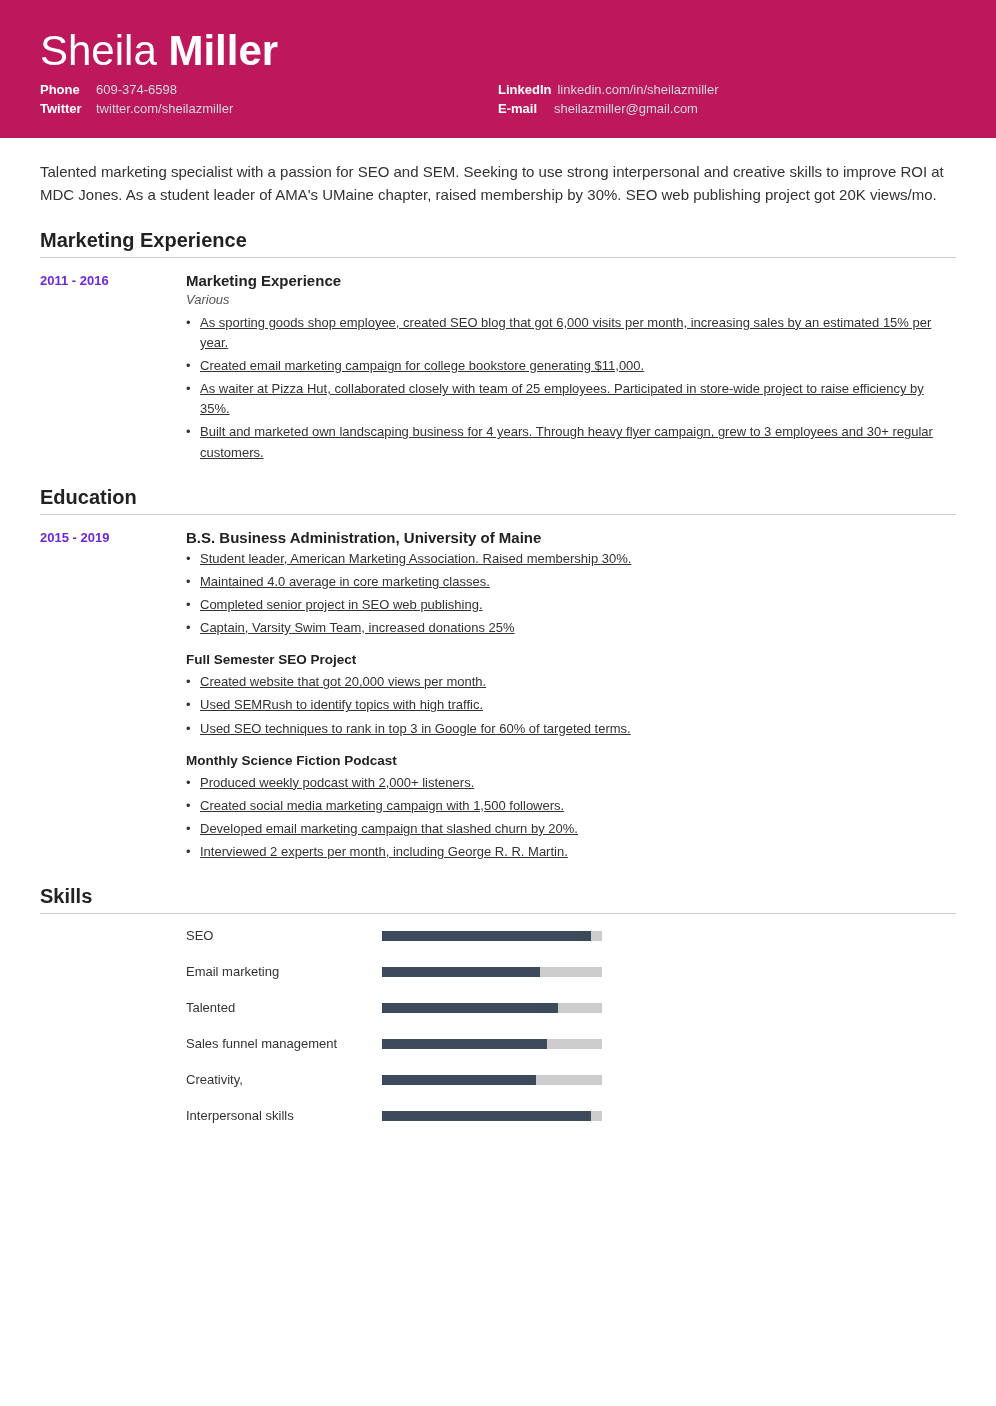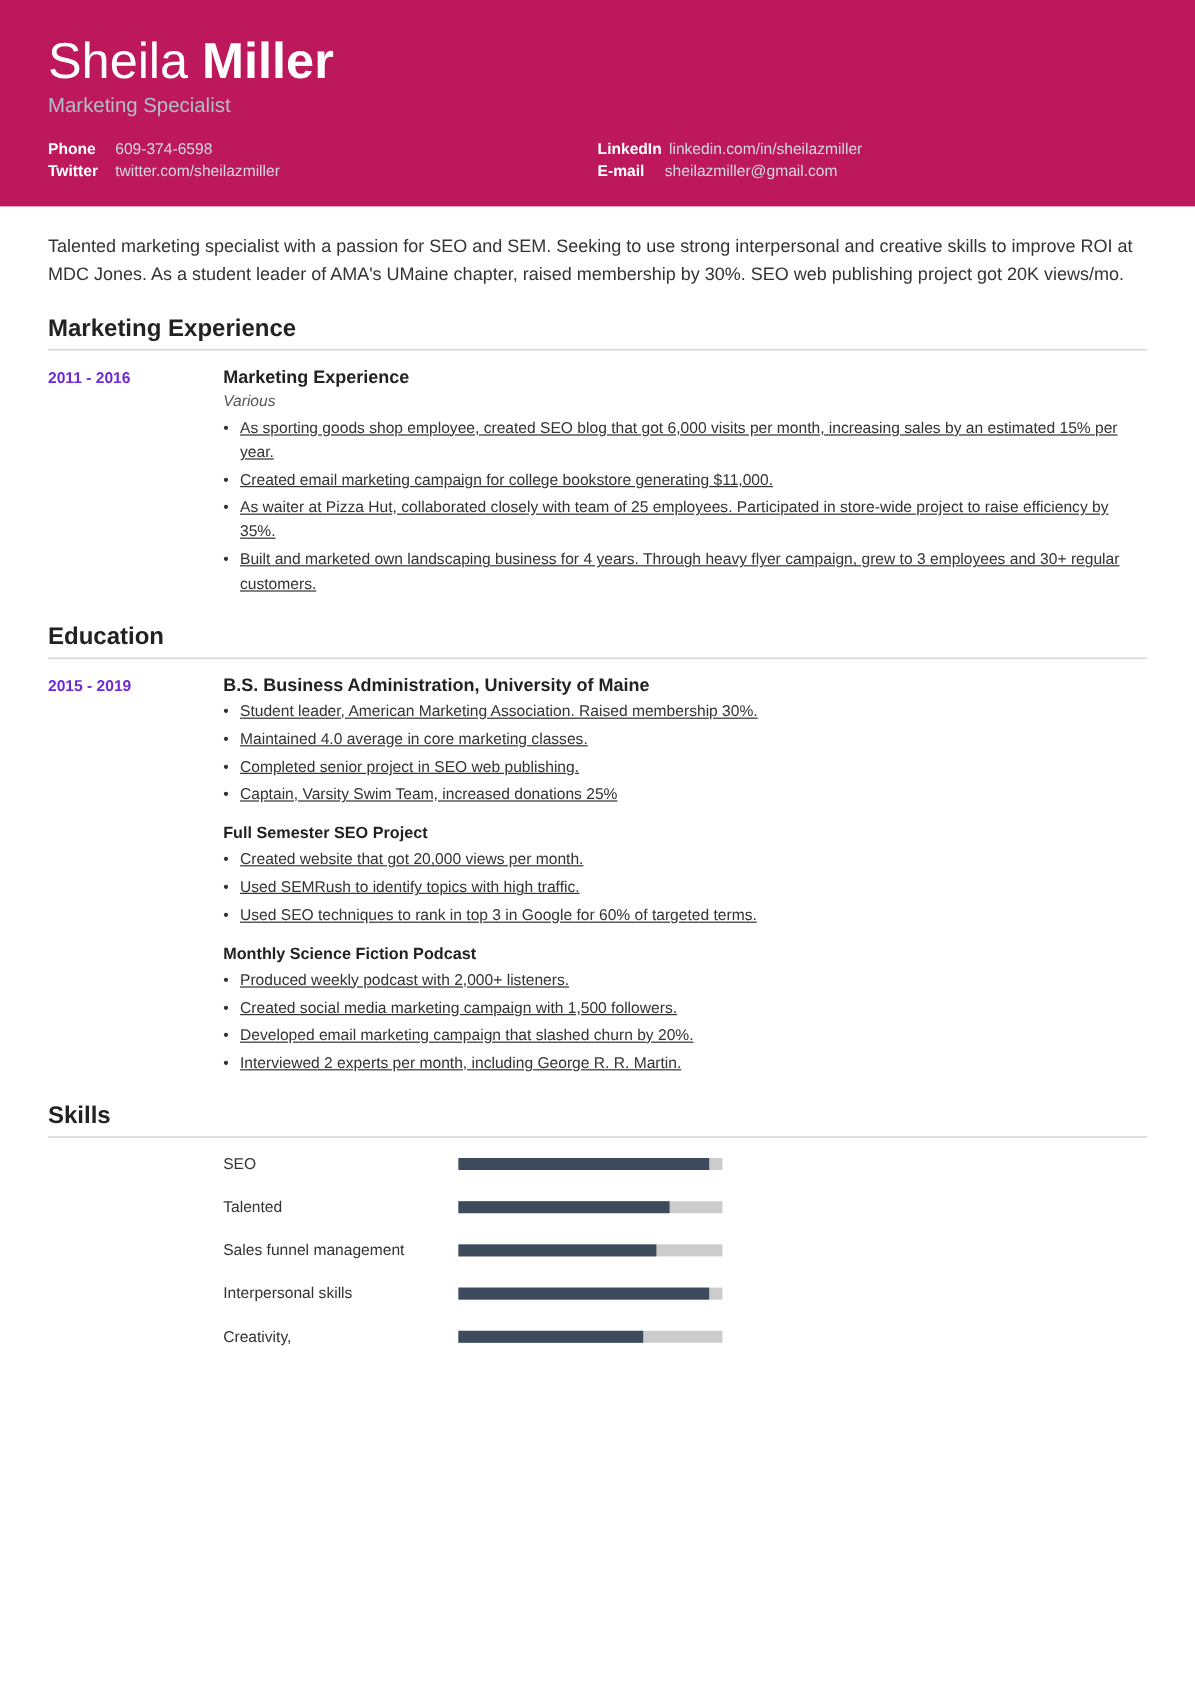--- a/index.html
+++ b/index.html
@@ -162,21 +162,20 @@
       border-radius: 0;
     }
   </style>
 </head>
 <body>
 
 <div class="header">
   <div class="header-name">
     <span>Sheila </span><strong>Miller</strong>
   </div>
-  <div class="header-title">Marketing Specialist</div>
   <div class="contact-grid">
     <div class="contact-item">
       <span class="contact-label">Phone</span>
       <span class="contact-value">609-374-6598</span>
     </div>
     <div class="contact-item">
       <span class="contact-label">LinkedIn</span>
       <span class="contact-value">linkedin.com/in/sheilazmiller</span>
     </div>
     <div class="contact-item">
@@ -251,40 +250,46 @@
     <div class="skills-entry">
       <div></div>
       <div class="skills-list" id="skills-container">
           <div class="skill-row">
             <div class="skill-name">SEO</div>
             <div class="skill-bar-container">
               <div class="skill-bar-fill" style="width: 95%;"></div>
             </div>
           </div>
           <div class="skill-row">
+            <div class="skill-name">Email marketing</div>
+            <div class="skill-bar-container">
+              <div class="skill-bar-fill" style="width: 72%;"></div>
+            </div>
+          </div>
+          <div class="skill-row">
             <div class="skill-name">Talented</div>
             <div class="skill-bar-container">
               <div class="skill-bar-fill" style="width: 80%;"></div>
             </div>
           </div>
           <div class="skill-row">
             <div class="skill-name">Sales funnel management</div>
             <div class="skill-bar-container">
               <div class="skill-bar-fill" style="width: 75%;"></div>
             </div>
           </div>
           <div class="skill-row">
+            <div class="skill-name">Creativity,</div>
+            <div class="skill-bar-container">
+              <div class="skill-bar-fill" style="width: 70%;"></div>
+            </div>
+          </div>
+          <div class="skill-row">
             <div class="skill-name">Interpersonal skills</div>
             <div class="skill-bar-container">
               <div class="skill-bar-fill" style="width: 95%;"></div>
             </div>
           </div>
-          <div class="skill-row">
-            <div class="skill-name">Creativity,</div>
-            <div class="skill-bar-container">
-              <div class="skill-bar-fill" style="width: 70%;"></div>
-            </div>
-          </div>
         </div>
     </div>
   </div>
 
 </div>
 
 </body></html>

